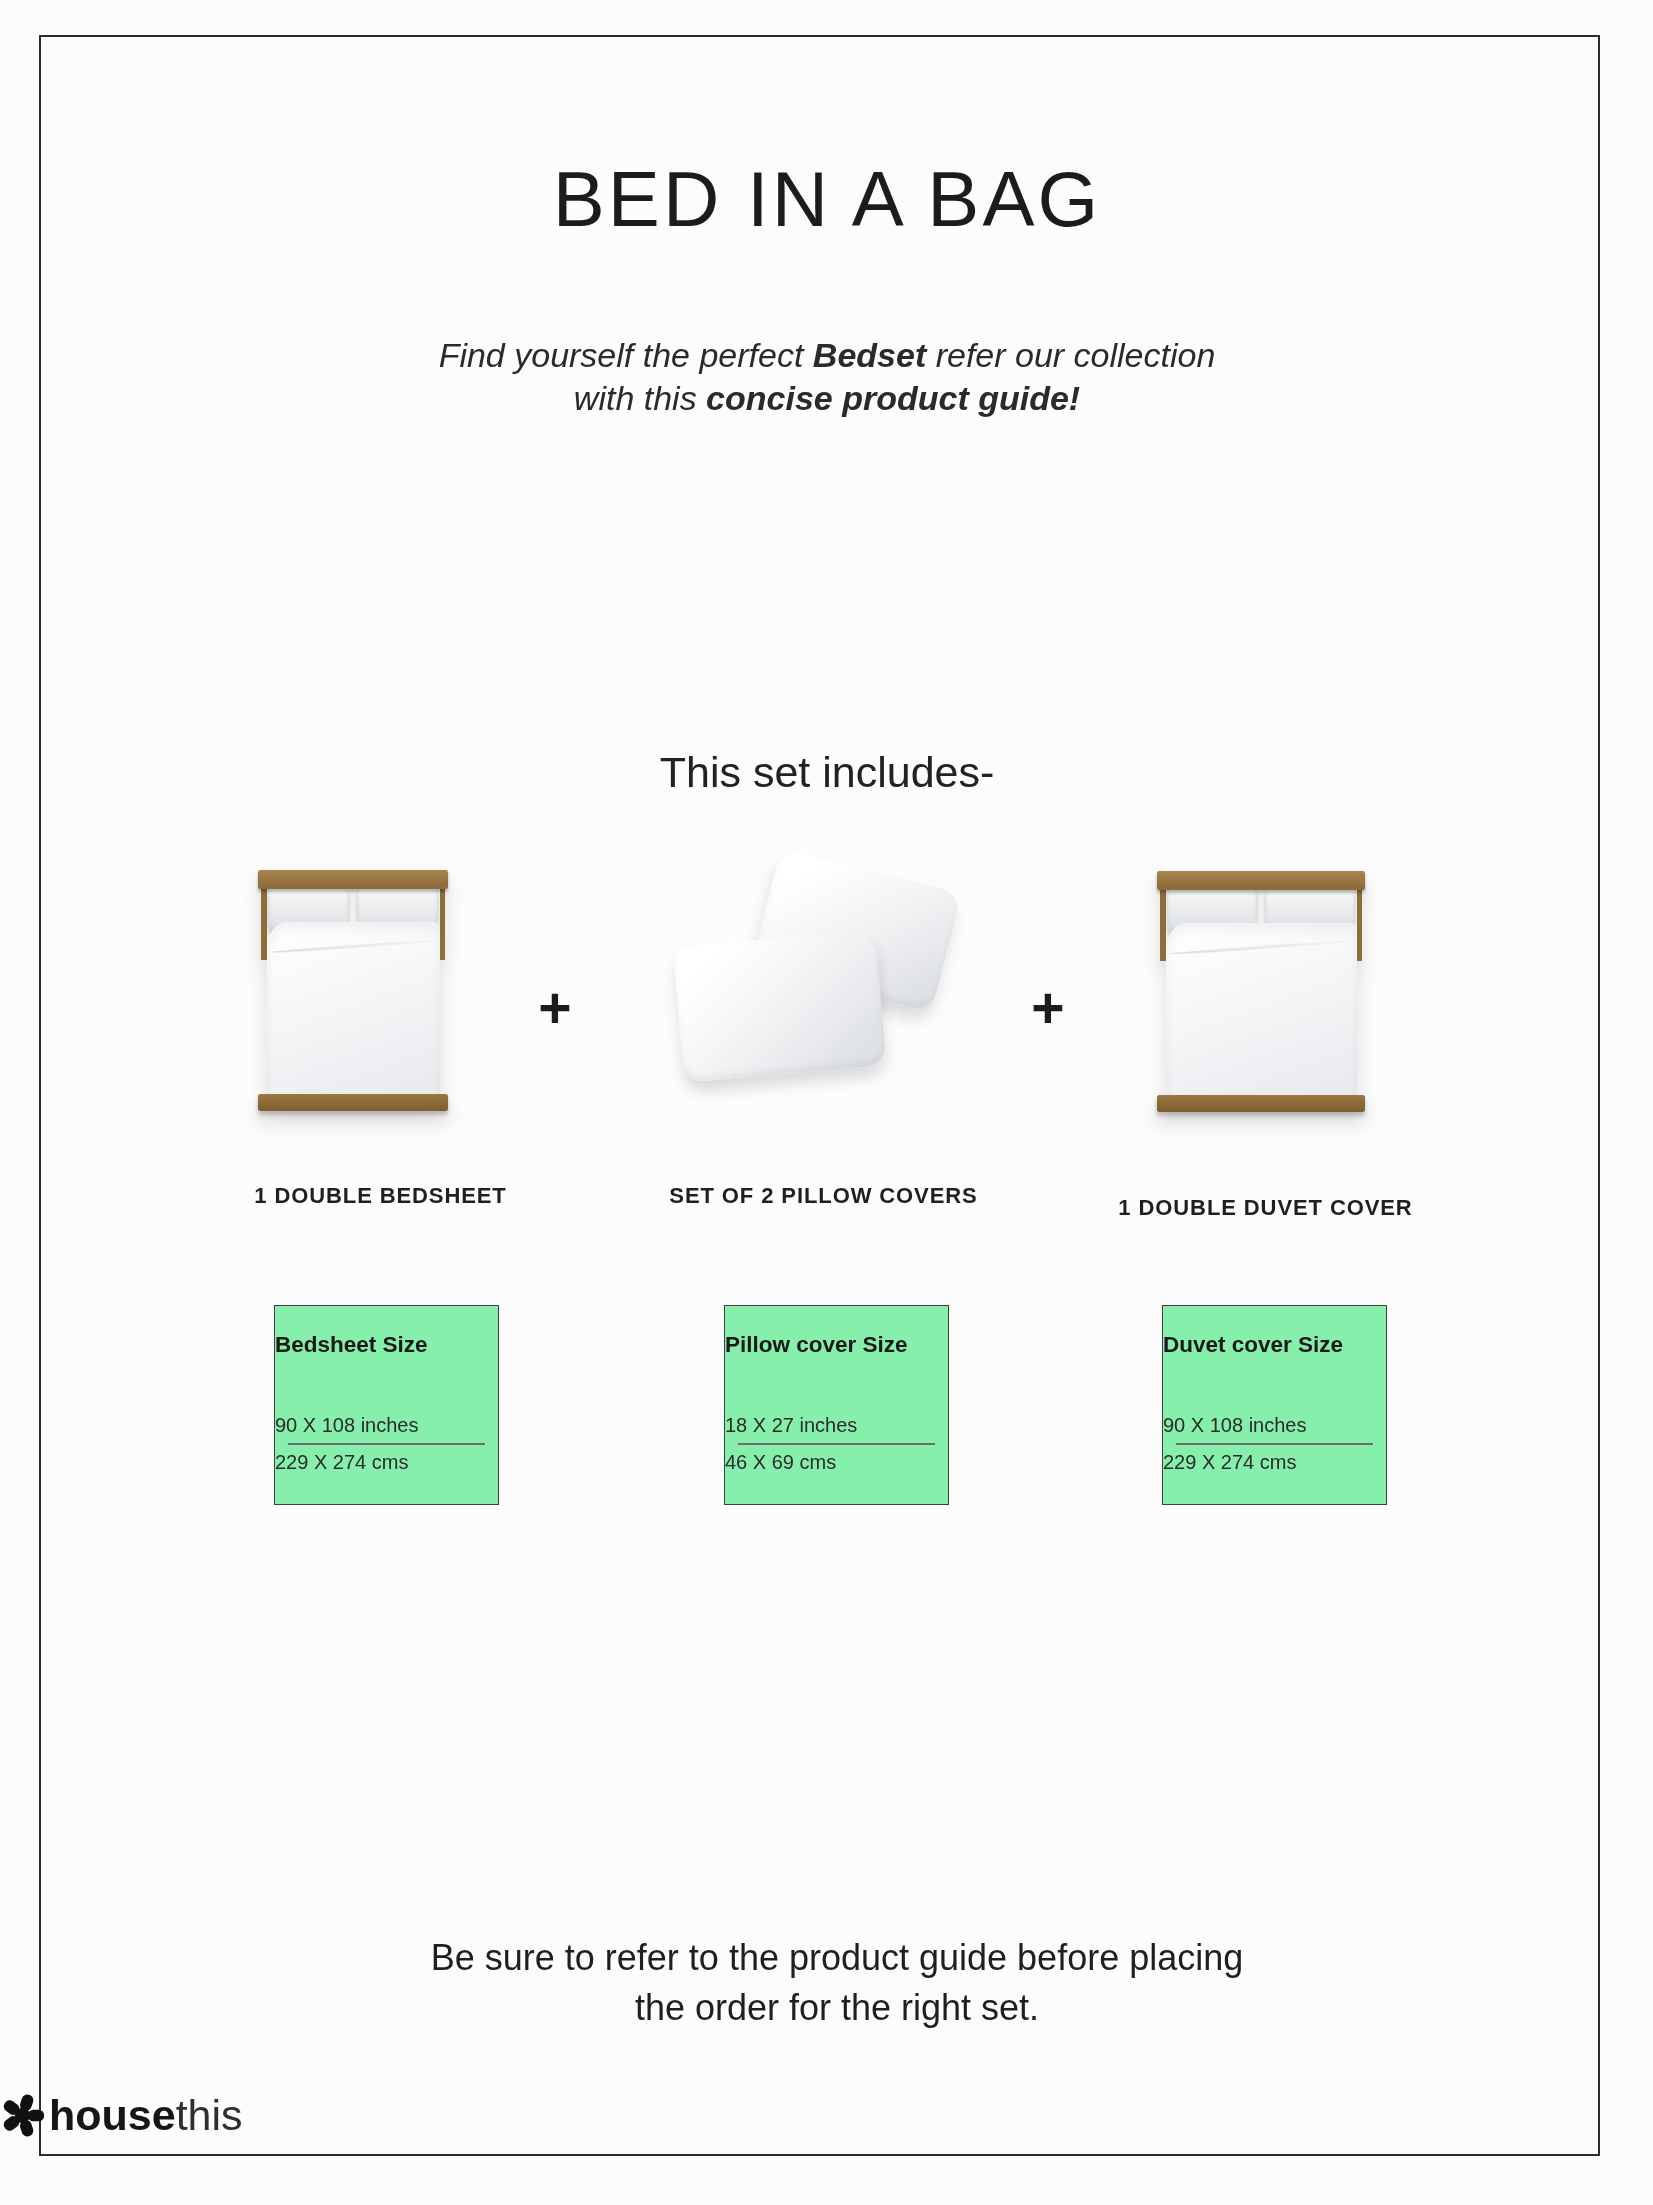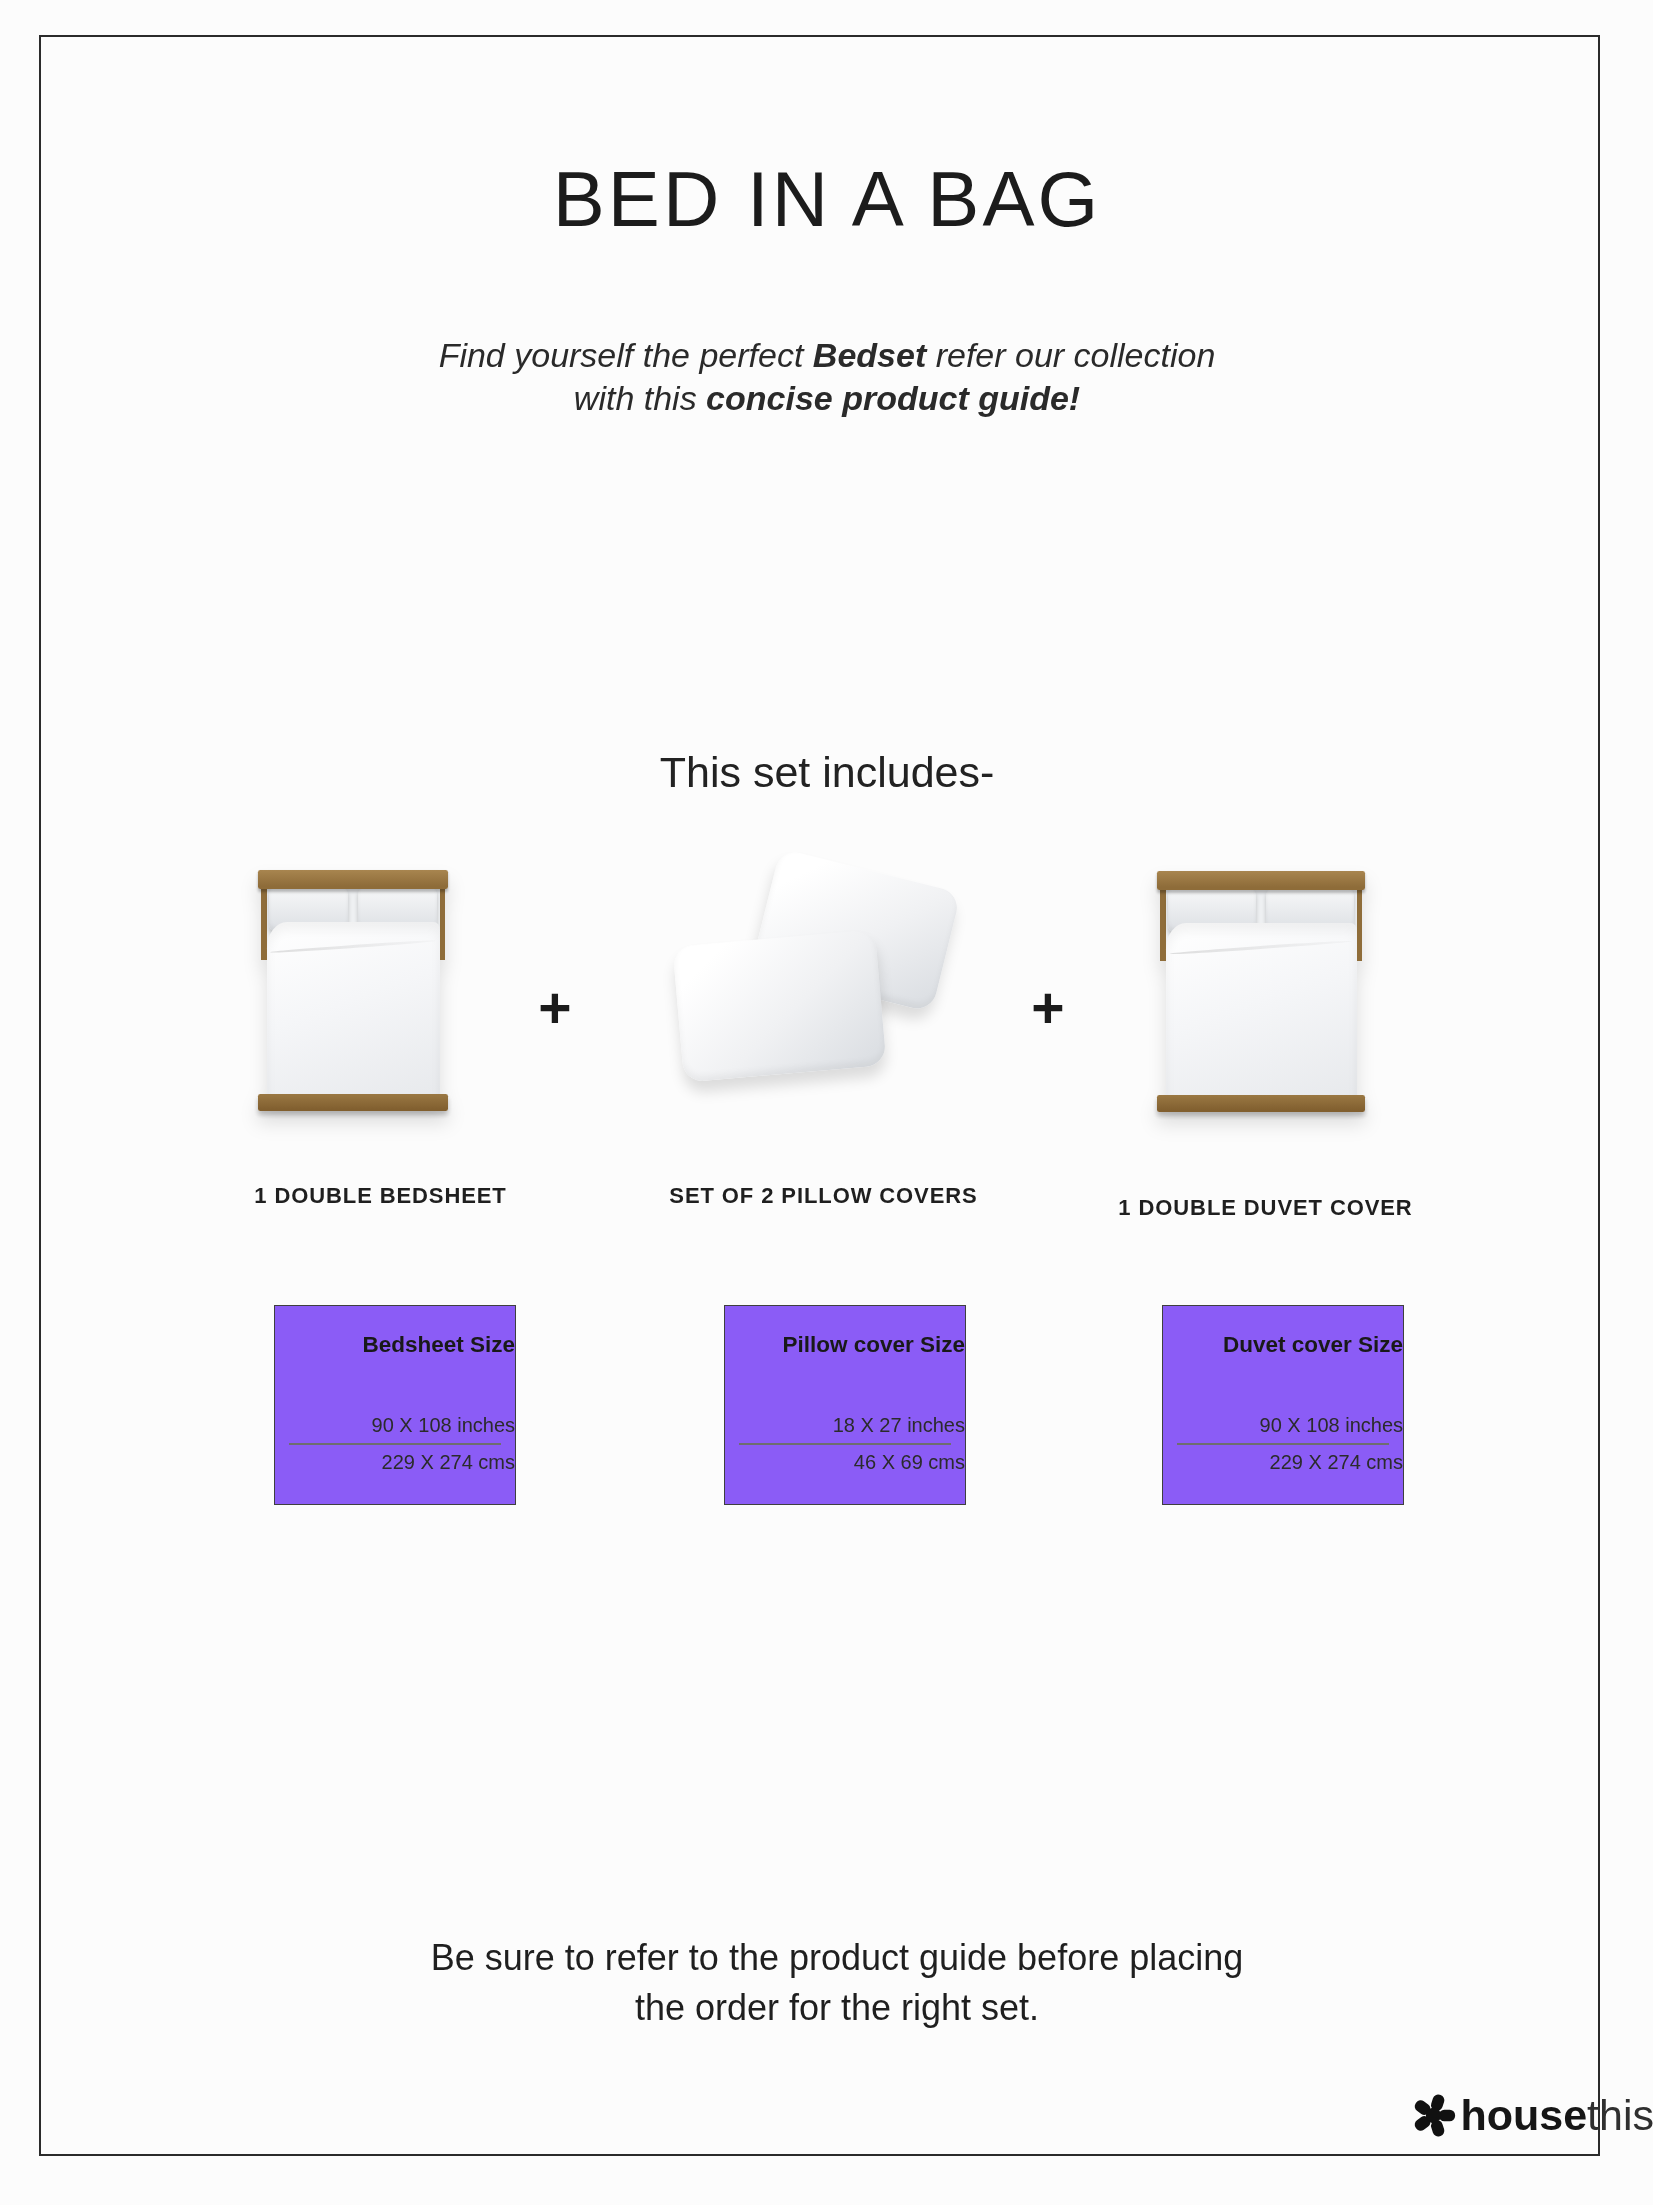--- a/index.html
+++ b/index.html
@@ -88,39 +88,39 @@
   
   .item-label{
     position:absolute;top:1183px;width:311px;text-align:center;
     font-size:22px;font-weight:700;letter-spacing:0.9px;color:#1f1f1f;
   }
   .item-label.l1{left:225px;}
   .item-label.l2{left:668px;}
   .item-label.l3{left:1110px;margin-top:12px;}
   
   .size-box{
-    position:absolute;top:1305px;width:242px;height:200px;box-sizing:border-box;
-    border:1.6px solid #3f3f3f;background:#8b5cf6;text-align:right;
+    position:absolute;top:1305px;width:225px;height:200px;box-sizing:border-box;
+    border:1.6px solid #3f3f3f;background:#86efac;text-align:left;
   }
   .size-box.s1{left:274px;}
   .size-box.s2{left:724px;}
   .size-box.s3{left:1162px;}
   .box-title{margin:26px 0 0 0;font-size:22.5px;font-weight:700;color:#191919;}
   .box-dims{position:absolute;top:107px;left:0;right:0;}
   .dim-line{font-size:20px;font-weight:400;color:#2b2b2b;line-height:25px;}
   .dim-divider{width:88%;height:1.6px;background:#6e6e6e;margin:5.4px auto;}
   
   .note{
     position:absolute;left:0;top:1923px;width:100%;margin:10px;
     font-size:36px;line-height:50px;font-weight:400;text-align:center;color:#1f1f1f;
   }
   .note .line{display:block;}
   .brand{
     position:absolute;left:0;top:2087px;width:100%;height:56px;
-    display:flex;align-items:center;justify-content:flex-end;gap:4px;
+    display:flex;align-items:center;justify-content:flex-start;gap:4px;
   }
   .brand-icon{width:45px;height:45px;}
   .brand-text{font-size:43px;line-height:45px;color:#161616;}
   .brand-text .bold{font-weight:700;}
   .brand-text .light{font-weight:400;color:#2f2f2f;}
 </style>
 </head>
 <body>
 
 <div class="page-root">

